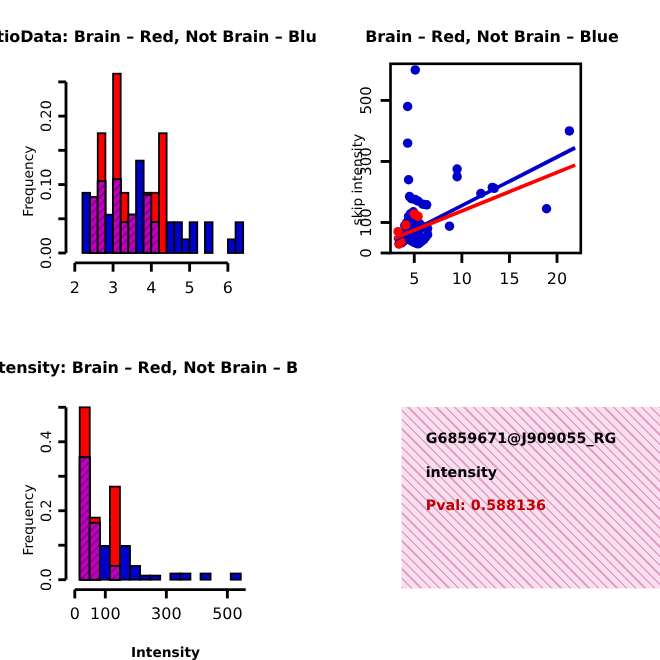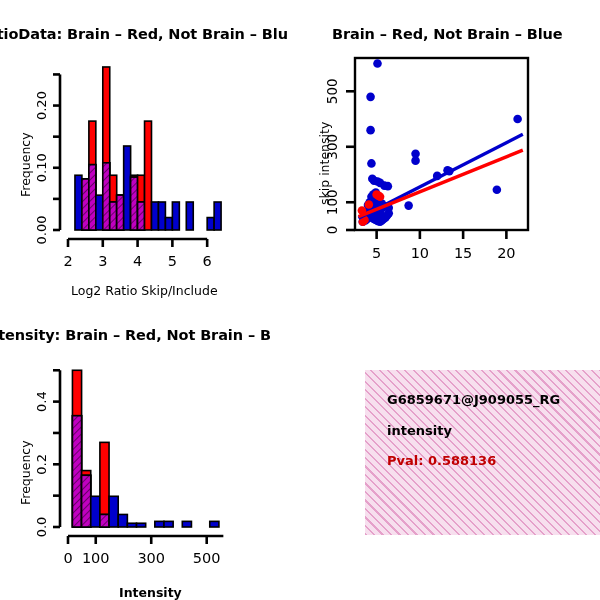--- a/index.html
+++ b/index.html
@@ -25,21 +25,20 @@
   .pval{color:#c00000;}
 </style>
 </head>
 <body>
 
 <div class="panel" id="p1" style="left:0;top:0;width:300px;height:310px;">
   <div class="title" style="position:absolute;left:-24px;top:26px;">RatioData: Brain – Red, Not Brain – Blu</div>
 
   <div class="axlabel vert" style="position:absolute;left:18px;top:197px;">Frequency</div>
 
-  <div class="axlabel" style="position:absolute;left:71px;top:283px;">Log2 Ratio Skip/Include</div>
 
   <svg id="svg1" width="300" height="260" style="position:absolute;left:0;top:50px;">
       <defs>
         <pattern id="hatch1" width="5" height="5" patternUnits="userSpaceOnUse" patternTransform="rotate(45)">
           <rect width="5" height="5" fill="#c000c0"></rect>
           <line x1="0" y1="0" x2="0" y2="5" stroke="#6a006a" stroke-width="2"></line>
         </pattern>
       </defs>
       <rect x="74.95833333333334" y="125.24444444444444" width="6.958333333333343" height="54.75555555555556" fill="#0000cc" stroke="#000" stroke-width="1.6"></rect>
       <rect x="81.91666666666666" y="128.9777777777778" width="6.958333333333343" height="51.02222222222221" fill="#ff0000" stroke="#000" stroke-width="1.6"></rect>

